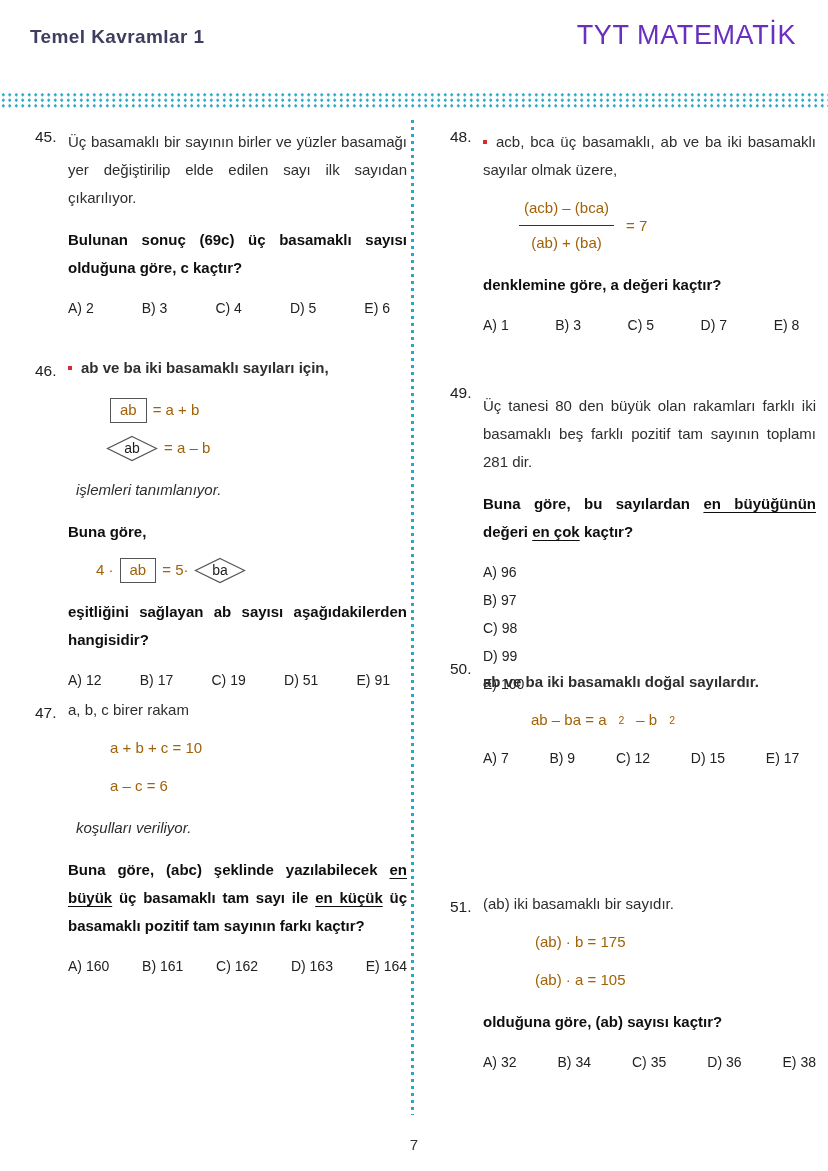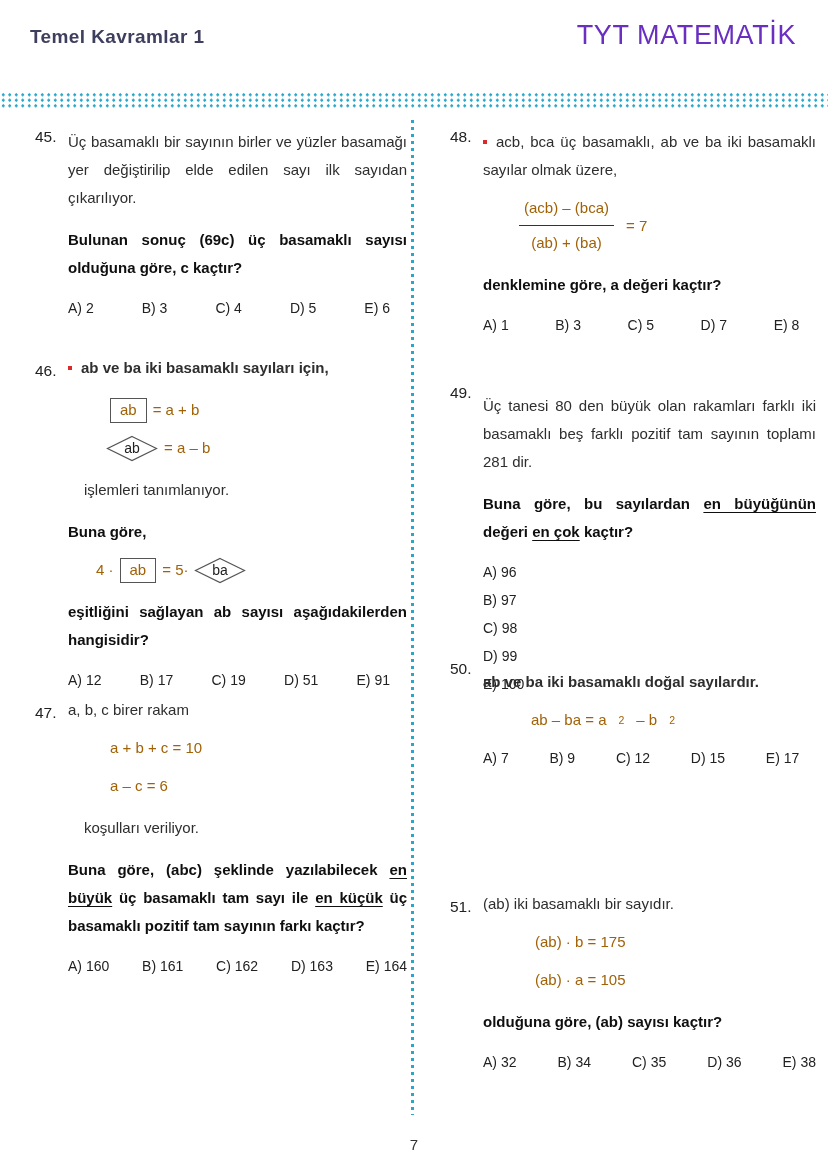--- a/index.html
+++ b/index.html
@@ -40,21 +40,21 @@
   
   .question { position:absolute; left:0; right:0; }
   .qnum {
     position:absolute; left:0; top:8px;
     font-size:15.5px; color:#222;
   }
   .qbody { margin-left:33px; font-size:15px; line-height:28px; }
   .pt8  { padding-top:8px; }
   .pt16 { padding-top:16px; }
   .intro { text-align:justify; margin:0 0 14px 0; }
-  .note  { margin:14px 16px; }
+  .note  { margin:14px 8px;font-style:italic; }
   .stem  {
     font-weight:700; color:#0f0f0f; text-align:justify;
     margin:14px 0 12px 0;
   }
   .stem-lead { font-weight:700; color:#0f0f0f; margin:14px 0 4px 0; }
   .u { text-decoration:underline; text-underline-offset:2.5px; }
   .options {
     display:flex; justify-content:space-between;
     width:95%; margin-top:10px; font-size:14px; color:#222;
     white-space:nowrap;

